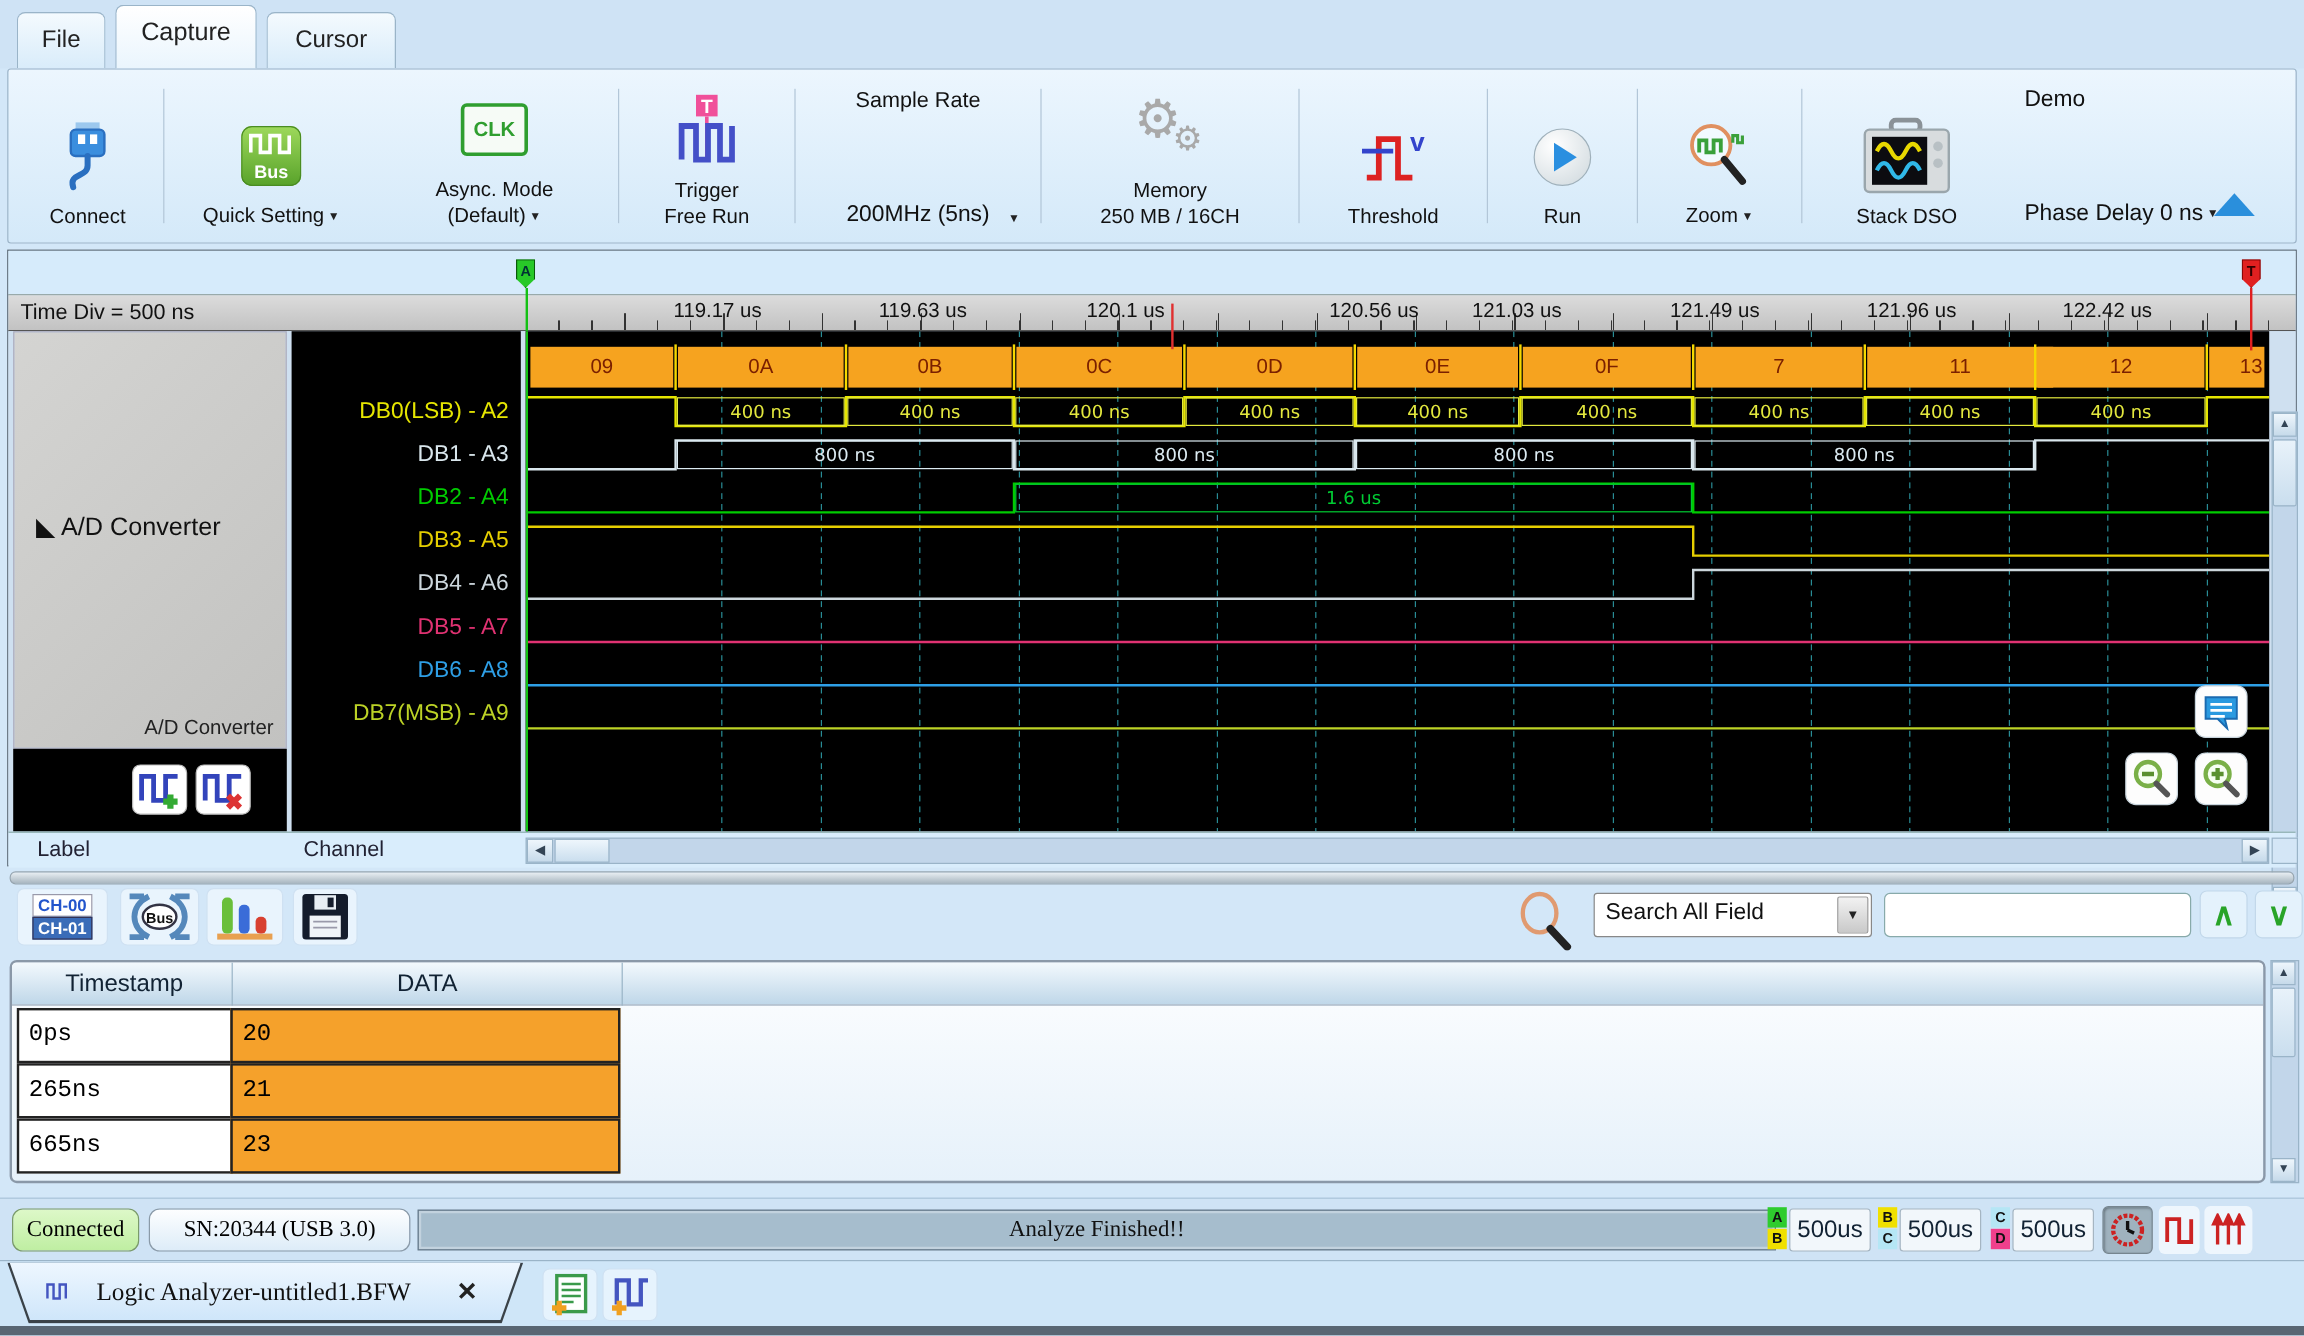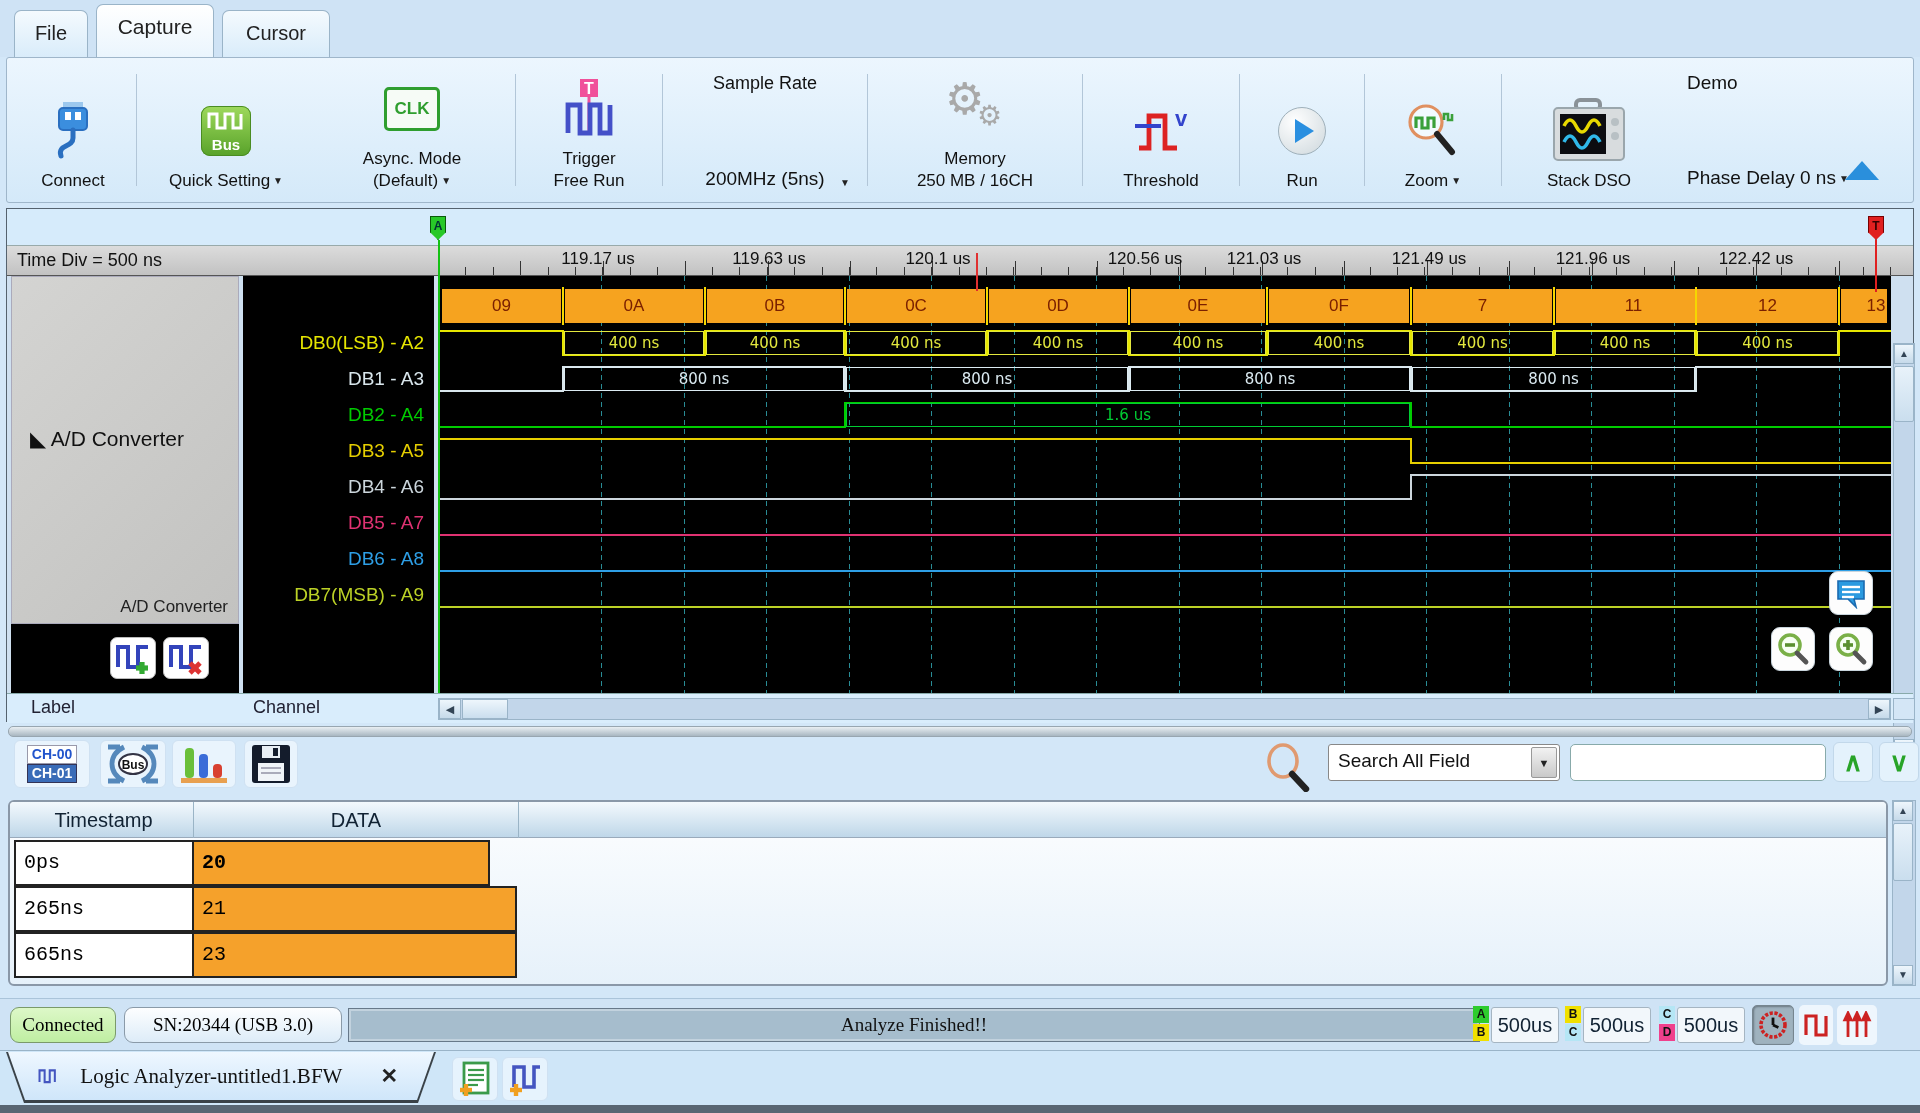--- a/index.html
+++ b/index.html
@@ -446,21 +446,21 @@
 <div class="updown" style="left:1879px">∨</div>
 
 <div class="tablewrap">
   <div class="thead" id="table-head">
       <div class="th" style="left: 4px; width: 180px;">Timestamp</div>
       <div class="th" style="left: 184px; width: 325px;">DATA</div>
     </div>
   <div id="table-rows">
       <div class="trow" style="top: 38px;">
         <div class="td" style="left: 0px; width: 180px; background: rgb(255, 255, 255);">0ps</div>
-        <div class="td" style="left: 178px; width: 298px; background: rgb(245, 161, 43); font-weight: bold;">20</div>
+        <div class="td" style="left: 178px; width: 325px; background: rgb(245, 161, 43);">20</div>
       </div>
       <div class="trow" style="top: 84px;">
         <div class="td" style="left: 0px; width: 180px; background: rgb(255, 255, 255);">265ns</div>
         <div class="td" style="left: 178px; width: 325px; background: rgb(245, 161, 43);">21</div>
       </div>
       <div class="trow" style="top: 130px;">
         <div class="td" style="left: 0px; width: 180px; background: rgb(255, 255, 255);">665ns</div>
         <div class="td" style="left: 178px; width: 325px; background: rgb(245, 161, 43);">23</div>
       </div>
     </div>

